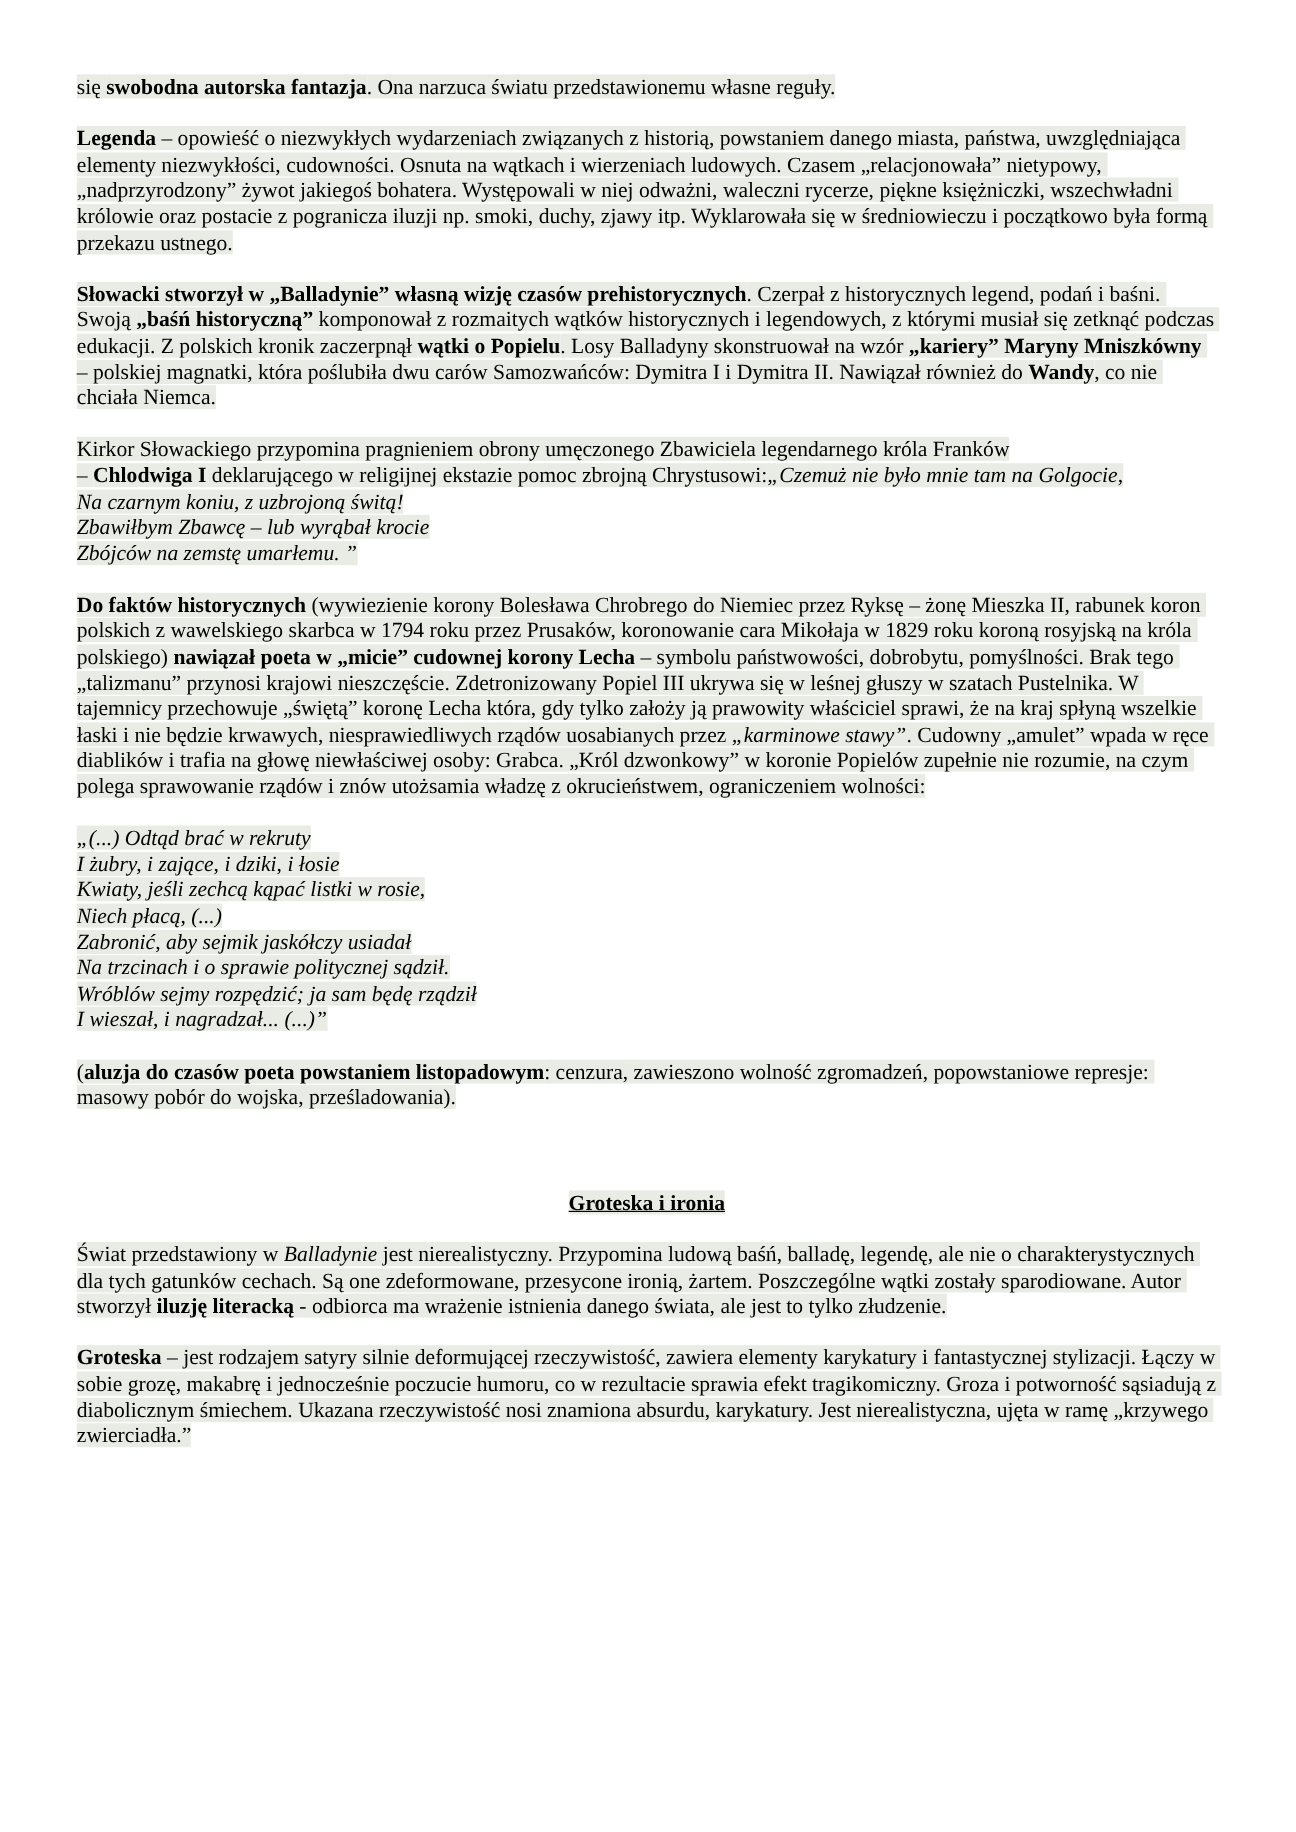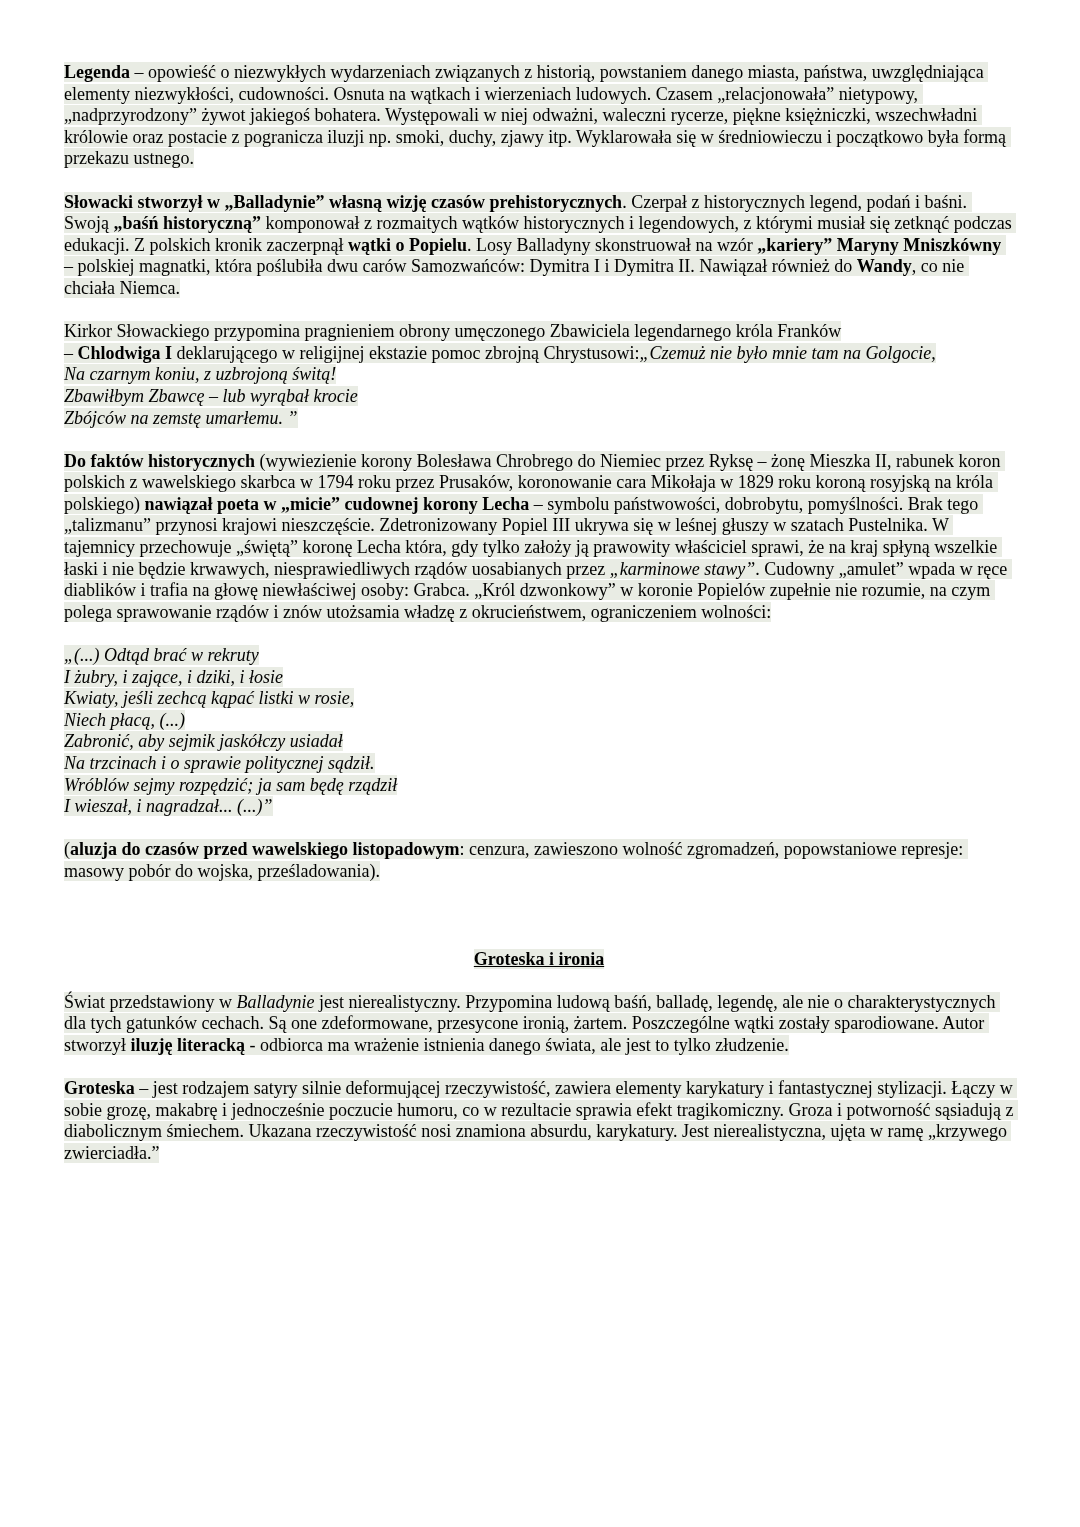--- a/index.html
+++ b/index.html
@@ -27,23 +27,24 @@
   .run.b { font-weight: bold; }
   .run.i { font-style: italic; font-family: Liberation Serif, serif; }
   .run.u { text-decoration: underline; }
   .run.hl { background-color: var(--hl); }
 </style>
 </head>
 <body>
 
 <div class="page">
   <div class="doc-body">
+      <div class="block"><span class="run hl">się </span><span class="run b hl">swobodna autorska fantazja</span><span class="run hl">. Ona narzuca światu przedstawionemu własne reguły.</span></div>
       <div class="block"><span class="run b hl">Legenda</span><span class="run hl"> – opowieść o niezwykłych wydarzeniach związanych z historią, powstaniem danego miasta, państwa, uwzględniająca elementy niezwykłości, cudowności. Osnuta na wątkach i wierzeniach ludowych. Czasem „relacjonowała” nietypowy, „nadprzyrodzony” żywot jakiegoś bohatera. Występowali w niej odważni, waleczni rycerze, piękne księżniczki, wszechwładni królowie oraz postacie z pogranicza iluzji np. smoki, duchy, zjawy itp. Wyklarowała się w średniowieczu i początkowo była formą przekazu ustnego.</span></div>
       <div class="block"><span class="run b hl">Słowacki stworzył w „Balladynie” własną wizję czasów prehistorycznych</span><span class="run hl">. Czerpał z historycznych legend, podań i baśni. Swoją </span><span class="run b hl">„baśń historyczną”</span><span class="run hl"> komponował z rozmaitych wątków historycznych i legendowych, z którymi musiał się zetknąć podczas edukacji. Z polskich kronik zaczerpnął </span><span class="run b hl">wątki o Popielu</span><span class="run hl">. Losy Balladyny skonstruował na wzór </span><span class="run b hl">„kariery” Maryny Mniszkówny</span><span class="run hl"> – polskiej magnatki, która poślubiła dwu carów Samozwańców: Dymitra I i Dymitra II. Nawiązał również do </span><span class="run b hl">Wandy</span><span class="run hl">, co nie chciała Niemca.</span></div>
       <div class="block"><span class="run hl">Kirkor Słowackiego przypomina pragnieniem obrony umęczonego Zbawiciela legendarnego króla Franków</span><br><span class="run hl">– </span><span class="run b hl">Chlodwiga I</span><span class="run hl"> deklarującego w religijnej ekstazie pomoc zbrojną Chrystusowi:</span><span class="run i hl">„Czemuż nie było mnie tam na Golgocie,</span><br><span class="run i hl">Na czarnym koniu, z uzbrojoną świtą!</span><br><span class="run i hl">Zbawiłbym Zbawcę – lub wyrąbał krocie</span><br><span class="run i hl">Zbójców na zemstę umarłemu. ”</span></div>
       <div class="block"><span class="run b hl">Do faktów historycznych</span><span class="run hl"> (wywiezienie korony Bolesława Chrobrego do Niemiec przez Ryksę – żonę Mieszka II, rabunek koron polskich z wawelskiego skarbca w 1794 roku przez Prusaków, koronowanie cara Mikołaja w 1829 roku koroną rosyjską na króla polskiego) </span><span class="run b hl">nawiązał poeta w „micie” cudownej korony Lecha</span><span class="run hl"> – symbolu państwowości, dobrobytu, pomyślności. Brak tego „talizmanu” przynosi krajowi nieszczęście. Zdetronizowany Popiel III ukrywa się w leśnej głuszy w szatach Pustelnika. W tajemnicy przechowuje „świętą” koronę Lecha która, gdy tylko założy ją prawowity właściciel sprawi, że na kraj spłyną wszelkie łaski i nie będzie krwawych, niesprawiedliwych rządów uosabianych przez </span><span class="run i hl">„karminowe stawy”</span><span class="run hl">. Cudowny „amulet” wpada w ręce diablików i trafia na głowę niewłaściwej osoby: Grabca. „Król dzwonkowy” w koronie Popielów zupełnie nie rozumie, na czym polega sprawowanie rządów i znów utożsamia władzę z okrucieństwem, ograniczeniem wolności:</span></div>
       <div class="block"><span class="run i hl">„(...) Odtąd brać w rekruty</span><br><span class="run i hl">I żubry, i zające, i dziki, i łosie</span><br><span class="run i hl">Kwiaty, jeśli zechcą kąpać listki w rosie,</span><br><span class="run i hl">Niech płacą, (...)</span><br><span class="run i hl">Zabronić, aby sejmik jaskółczy usiadał</span><br><span class="run i hl">Na trzcinach i o sprawie politycznej sądził.</span><br><span class="run i hl">Wróblów sejmy rozpędzić; ja sam będę rządził</span><br><span class="run i hl">I wieszał, i nagradzał... (...)”</span></div>
-      <div class="block"><span class="run hl">(</span><span class="run b hl">aluzja do czasów przed wawelskiego listopadowym</span><span class="run hl">: cenzura, zawieszono wolność zgromadzeń, popowstaniowe represje: masowy pobór do wojska, prześladowania).</span></div>
+      <div class="block"><span class="run hl">(</span><span class="run b hl">aluzja do czasów poeta powstaniem listopadowym</span><span class="run hl">: cenzura, zawieszono wolność zgromadzeń, popowstaniowe represje: masowy pobór do wojska, prześladowania).</span></div>
       <div class="block heading" style="margin-top: 66px; text-align: center;"><span class="run b u hl">Groteska i ironia</span></div>
       <div class="block"><span class="run hl">Świat przedstawiony w </span><span class="run i hl">Balladynie</span><span class="run hl"> jest nierealistyczny. Przypomina ludową baśń, balladę, legendę, ale nie o charakterystycznych dla tych gatunków cechach. Są one zdeformowane, przesycone ironią, żartem. Poszczególne wątki zostały sparodiowane. Autor stworzył </span><span class="run b hl">iluzję literacką</span><span class="run hl"> - odbiorca ma wrażenie istnienia danego świata, ale jest to tylko złudzenie.</span></div>
       <div class="block"><span class="run b hl">Groteska</span><span class="run hl"> – jest rodzajem satyry silnie deformującej rzeczywistość, zawiera elementy karykatury i fantastycznej stylizacji. Łączy w sobie grozę, makabrę i jednocześnie poczucie humoru, co w rezultacie sprawia efekt tragikomiczny. Groza i potworność sąsiadują z diabolicznym śmiechem. Ukazana rzeczywistość nosi znamiona absurdu, karykatury. Jest nierealistyczna, ujęta w ramę „krzywego zwierciadła.”</span></div>
     </div>
 </div>
 
 </body></html>

